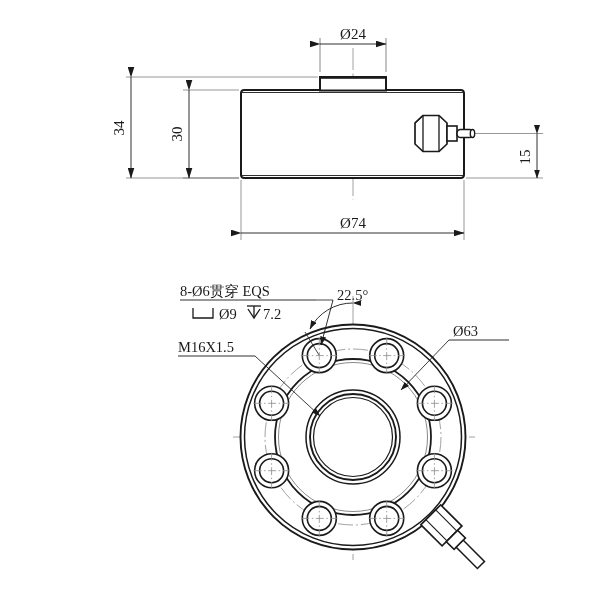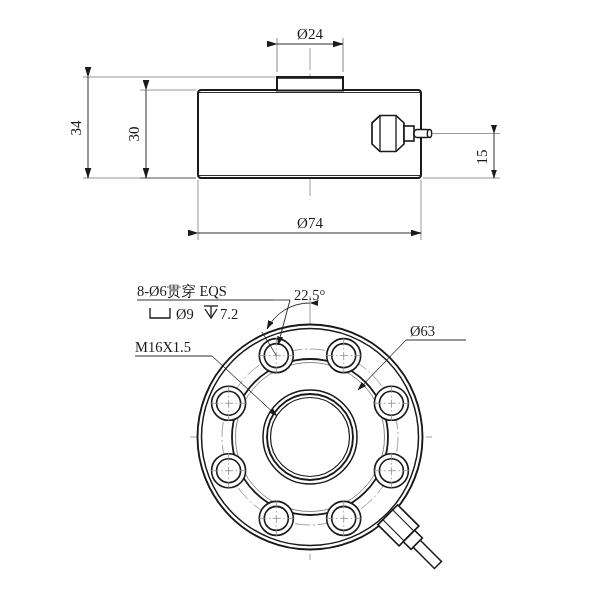--- a/index.html
+++ b/index.html
@@ -1,18 +1,18 @@
 <!DOCTYPE html>
 <html><head>
 <meta charset="utf-8">
 <style>
   html,body{margin:0;padding:0;background:#ffffff;}
   body{width:600px;height:600px;overflow:hidden;
        font-family:"Liberation Serif", serif;}
-  #sheet{position:relative;width:480px;height:600px;background:#ffffff;}
+  #sheet{position:relative;width:480px;height:600px;background:#ffffff;margin-left:43px;}
   svg{display:block;}
   .dimtext{font-family:"Liberation Serif", serif; font-size:15px; fill:#1a1a1a;}
   .notetext{font-family:"Liberation Serif", serif; font-size:14.5px; fill:#1a1a1a;}
 </style>
 </head>
 <body>
 
 <div id="sheet">
 <svg width="600" height="600" viewBox="0 0 600 600">
 

